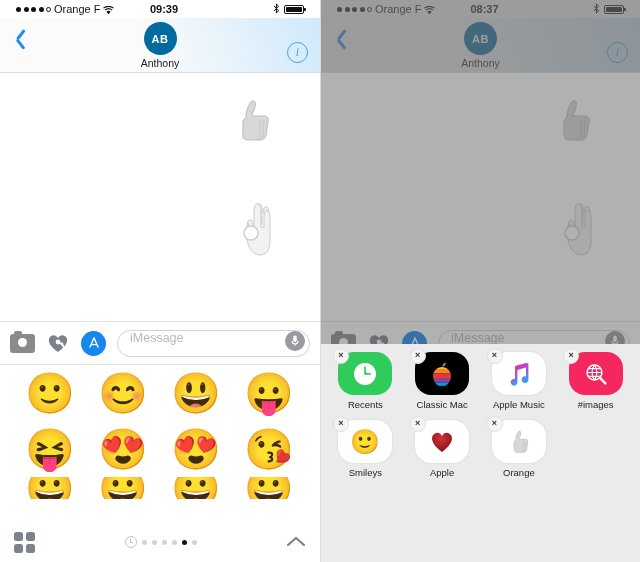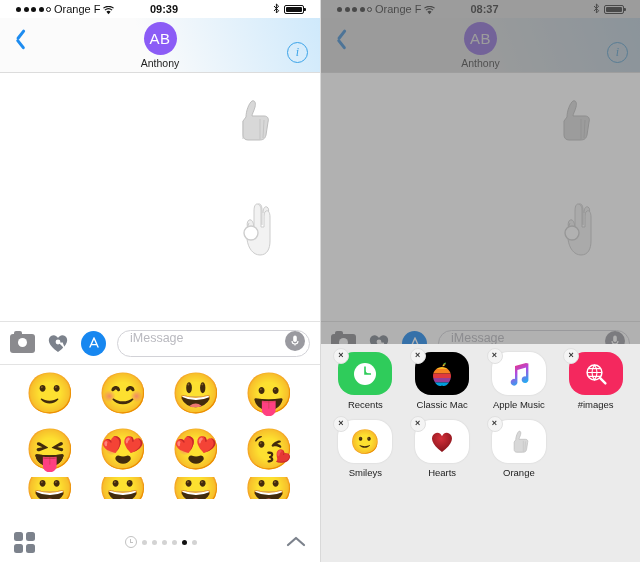--- a/index.html
+++ b/index.html
@@ -25,22 +25,22 @@
   .battery span{display:block;height:100%;background:#111;border-radius:1px;}
 
   
   .navbar{height:54px;position:relative;border-bottom:1px solid #dcdcdc;background:#fbfbfb;z-index:5;}
   .navbar .grad{position:absolute;inset:0;background:linear-gradient(250deg,#cfe9fb 0%,rgba(207,233,251,0) 55%);}
   .back{position:absolute;left:10px;top:12px;width:22px;height:24px;cursor:pointer;}
   .back::before,.back::after{content:"";position:absolute;left:7px;width:12px;height:2.6px;background:#1d8cf0;border-radius:2px;}
   .back::before{top:8px;transform:rotate(-52deg);transform-origin:left center;}
   .back::after{top:8px;transform:rotate(52deg);transform-origin:left center;}
   .avatarwrap{position:absolute;left:0;right:0;top:4px;text-align:center;}
-  .avatar{width:33px;height:33px;border-radius:50%;background:#8b5cf6;color:#fff;font-size:15px;
-    font-weight:normal;display:inline-flex;align-items:center;justify-content:center;letter-spacing:.5px;}
+  .avatar{width:33px;height:33px;border-radius:50%;background:#0369a1;color:#fff;font-size:11px;
+    font-weight:bold;display:inline-flex;align-items:center;justify-content:center;letter-spacing:.5px;}
   .contact-name{font-size:10.5px;color:#222;margin-top:2px;}
   .info{position:absolute;right:12px;top:24px;width:19px;height:19px;border-radius:50%;
     border:1.3px solid #3ba3e8;color:#3ba3e8;font-size:12px;font-style:italic;font-family:"Liberation Serif",serif;
     display:flex;align-items:center;justify-content:center;cursor:pointer;}
 
   
   .conversation{position:relative;background:#fff;height:248px;}
   .sticker{position:absolute;}
   .sticker svg{display:block;}
 
@@ -402,21 +402,21 @@
             <svg width="26" height="24" viewBox="0 0 26 24">
               <defs>
                   <radialGradient id="hg" cx="0.45" cy="0.3" r="0.8">
                 <stop offset="0" stop-color="#d4303a"></stop>
                     <stop offset="1" stop-color="#7c0f16"></stop>
               </radialGradient>
                 </defs>
               <path d="M13 22 C2 14 1 7 5.5 3.8 C9 1.4 12 4 13 6.2 C14 4 17 1.4 20.5 3.8 C25 7 24 14 13 22Z" fill="url(#hg)"></path>
             </svg>
           </div>
-          <div class="applabel">Hearts</div>
+          <div class="applabel">Apple</div>
         </div>
 
         <div class="appcell">
           <div class="badge">×</div>
           <div class="appicon sq-white">
             <svg width="28" height="28" viewBox="0 0 48 52">
               <path d="M18 22 C18 16 21 8 24 6 C27 5 28 8 27 12 C26 16 24 19 24 21 L36 21 C40 21 41 24 40 27 L38 40 C37 44 35 45 31 45 L20 45 C17 45 15 43 15 40 L15 26 Z" fill="#d8d8d8" stroke="#bdbdbd" stroke-width="1.4"></path>
               <path d="M32 24 L32 44 M36 25 L35 43" stroke="#c4c4c4" stroke-width="1.2" fill="none"></path>
             </svg>
           </div>

